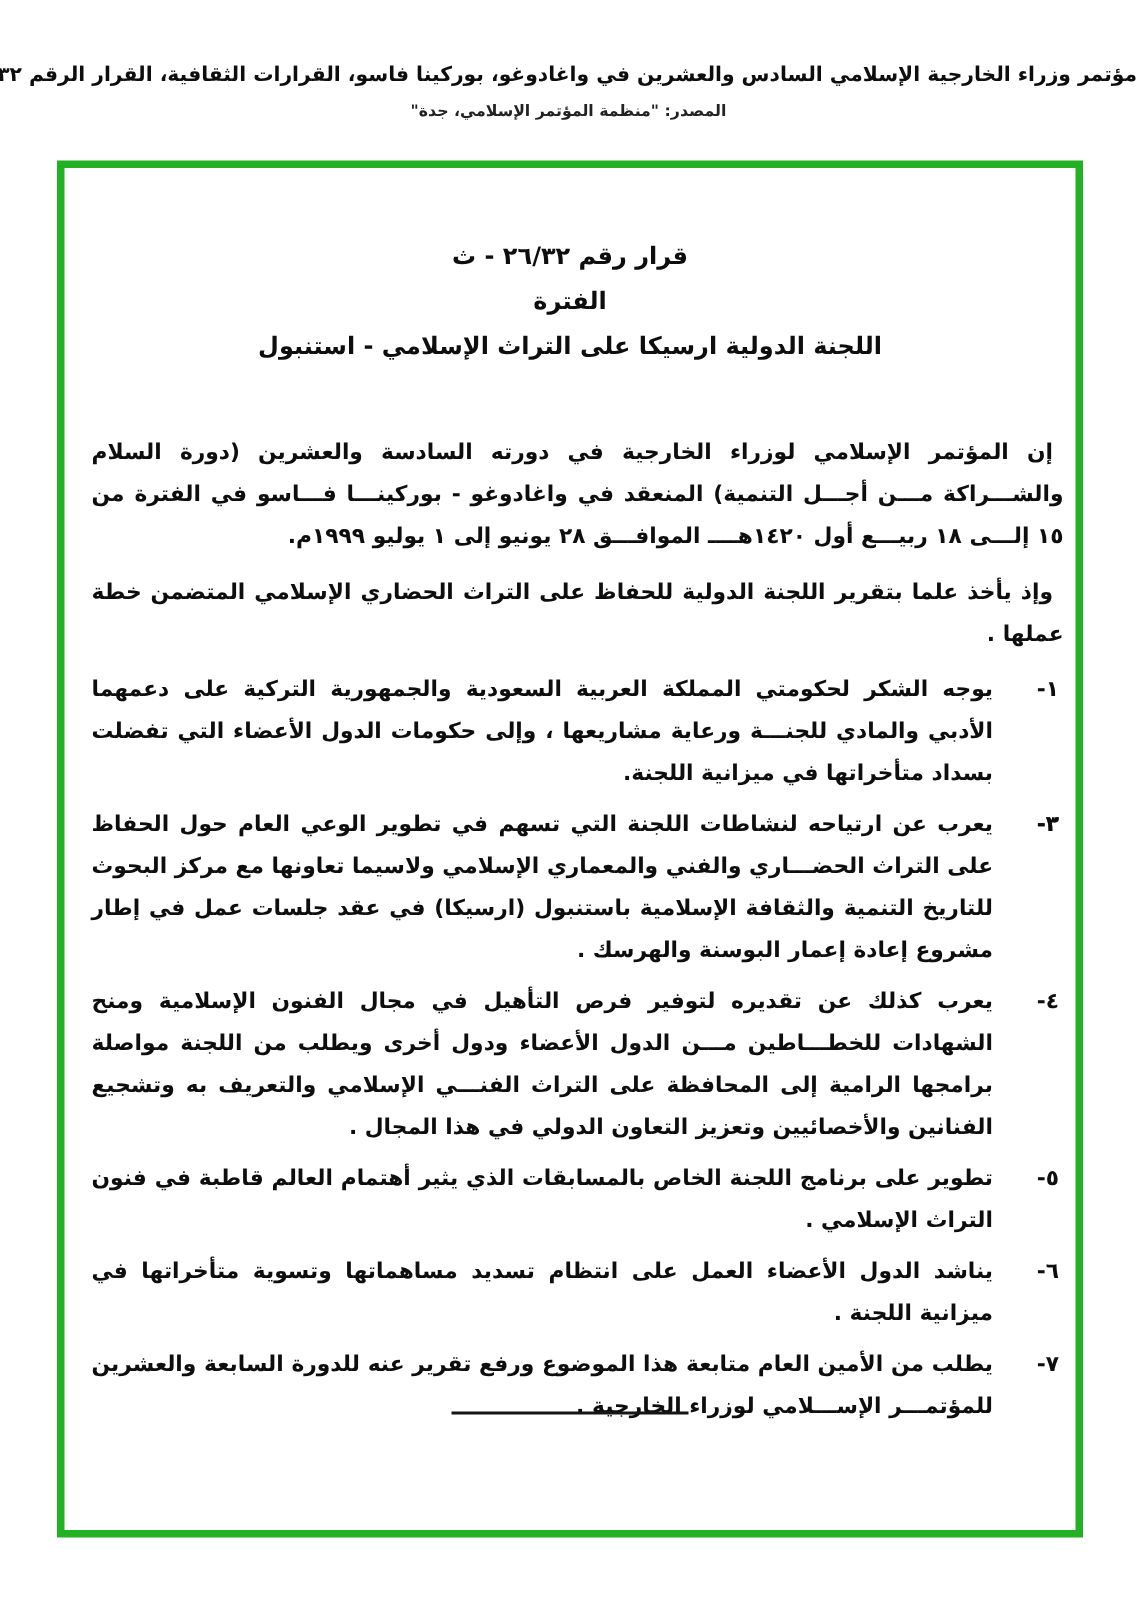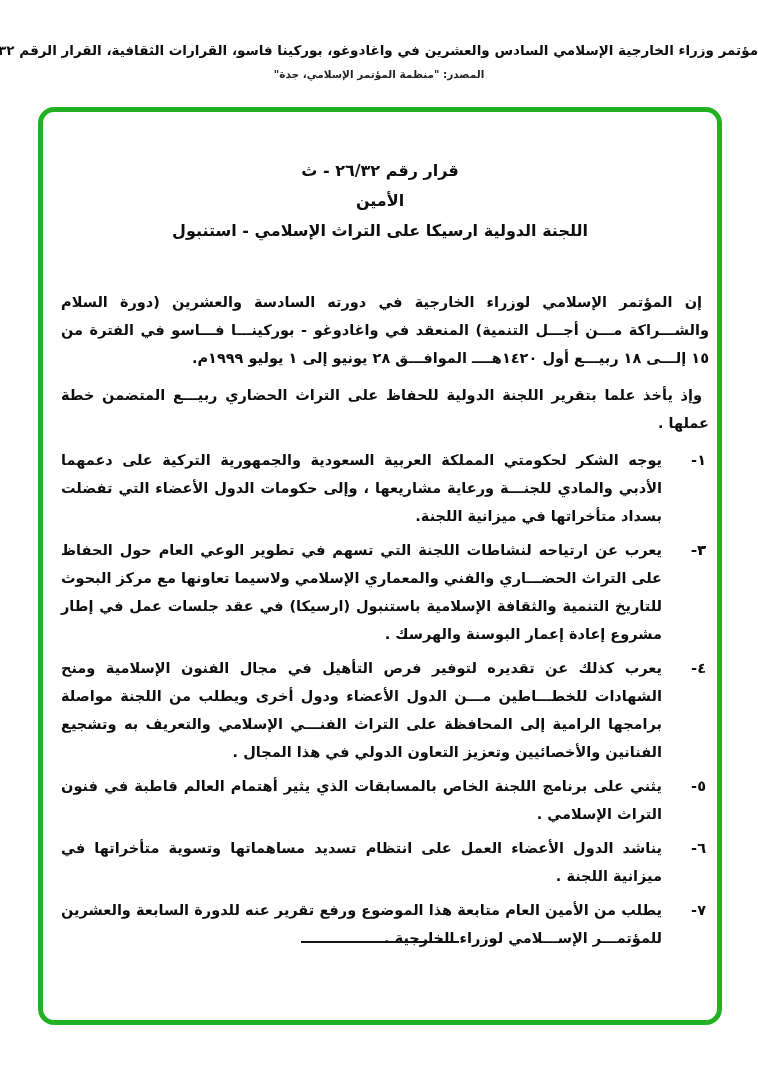--- a/index.html
+++ b/index.html
@@ -19,21 +19,21 @@
     white-space:nowrap;
   }
   .hdr-line2 {
     position:absolute; top:68px; right:0; left:0;
     text-align:center; font-weight:bold; font-size:10.5px; color:#222;
   }
 
   
   .frame {
     position:absolute; top:107px; left:38px; width:684px; height:918px;
-    border:5px solid var(--green); border-radius:16px; background:#fff;
+    border:5px solid var(--green); border-radius:0; background:#fff;
   }
 
   
   .titles {
     margin-top:44px; text-align:center; font-weight:bold;
     font-size:16px; line-height:30px;
   }
 
   
   .content {
@@ -58,46 +58,46 @@
 
 <div class="page">
 
   <div class="hdr-line1">مؤتمر وزراء الخارجية الإسلامي السادس والعشرين في واغادوغو، بوركينا فاسو، القرارات الثقافية، القرار الرقم ٢٦/٣٢-ث</div>
   <div class="hdr-line2">المصدر:  "منظمة المؤتمر الإسلامي، جدة"</div>
 
   <div class="frame">
 
     <div class="titles">
       <div>قرار رقم ٢٦/٣٢ - ث</div>
-      <div>الأمين</div>
+      <div>الفترة</div>
       <div>اللجنة الدولية ارسيكا على التراث الإسلامي - استنبول</div>
     </div>
 
     <div class="content">
       <div class="para">إن المؤتمر الإسلامي لوزراء الخارجية في دورته السادسة والعشرين (دورة السلام والشـــراكة مـــن أجـــل التنمية) المنعقد في واغادوغو - بوركينـــا فـــاسو في الفترة من ١٥ إلـــى ١٨ ربيـــع أول ١٤٢٠هــــ الموافـــق ٢٨ يونيو إلى ١ يوليو ١٩٩٩م.</div>
-      <div class="para">وإذ يأخذ علما  بتقرير اللجنة الدولية للحفاظ على التراث الحضاري ربيـــع المتضمن خطة عملها .</div>
+      <div class="para">وإذ يأخذ علما  بتقرير اللجنة الدولية للحفاظ على التراث الحضاري الإسلامي المتضمن خطة عملها .</div>
 
       <div class="item">
         <span class="num">١-</span>
         <span>يوجه الشكر لحكومتي المملكة العربية السعودية والجمهورية التركية على دعمهما الأدبي والمادي للجنـــة ورعاية مشاريعها ، وإلى حكومات الدول الأعضاء التي تفضلت بسداد متأخراتها في ميزانية اللجنة.</span>
       </div>
       <div class="item">
         <span class="num">٢-</span>
       </div>
       <div class="item">
         <span class="num">٣-</span>
         <span>يعرب عن ارتياحه لنشاطات اللجنة التي تسهم في تطوير الوعي العام حول الحفاظ على التراث الحضـــاري والفني والمعماري الإسلامي ولاسيما تعاونها مع مركز البحوث للتاريخ التنمية والثقافة الإسلامية باستنبول (ارسيكا) في عقد جلسات عمل في إطار مشروع إعادة إعمار البوسنة والهرسك .</span>
       </div>
       <div class="item">
         <span class="num">٤-</span>
         <span>يعرب كذلك عن تقديره لتوفير فرص التأهيل في مجال الفنون الإسلامية ومنح الشهادات للخطـــاطين مـــن الدول الأعضاء ودول أخرى ويطلب من اللجنة مواصلة برامجها الرامية إلى المحافظة على التراث الفنـــي الإسلامي والتعريف به وتشجيع الفنانين والأخصائيين وتعزيز التعاون الدولي في هذا المجال .</span>
       </div>
       <div class="item">
         <span class="num">٥-</span>
-        <span>يثني على برنامج اللجنة الخاص بالمسابقات الذي يثير أهتمام العالم قاطبة في فنون التراث الإسلامي .</span>
+        <span>تطوير على برنامج اللجنة الخاص بالمسابقات الذي يثير أهتمام العالم قاطبة في فنون التراث الإسلامي .</span>
       </div>
       <div class="item">
         <span class="num">٦-</span>
         <span>يناشد الدول الأعضاء العمل على انتظام تسديد مساهماتها وتسوية متأخراتها في ميزانية اللجنة .</span>
       </div>
       <div class="item">
         <span class="num">٧-</span>
         <span>يطلب من الأمين العام متابعة هذا الموضوع ورفع تقرير عنه للدورة السابعة والعشرين للمؤتمـــر الإســـلامي لوزراء الخارجية .</span>
       </div>
     </div>

